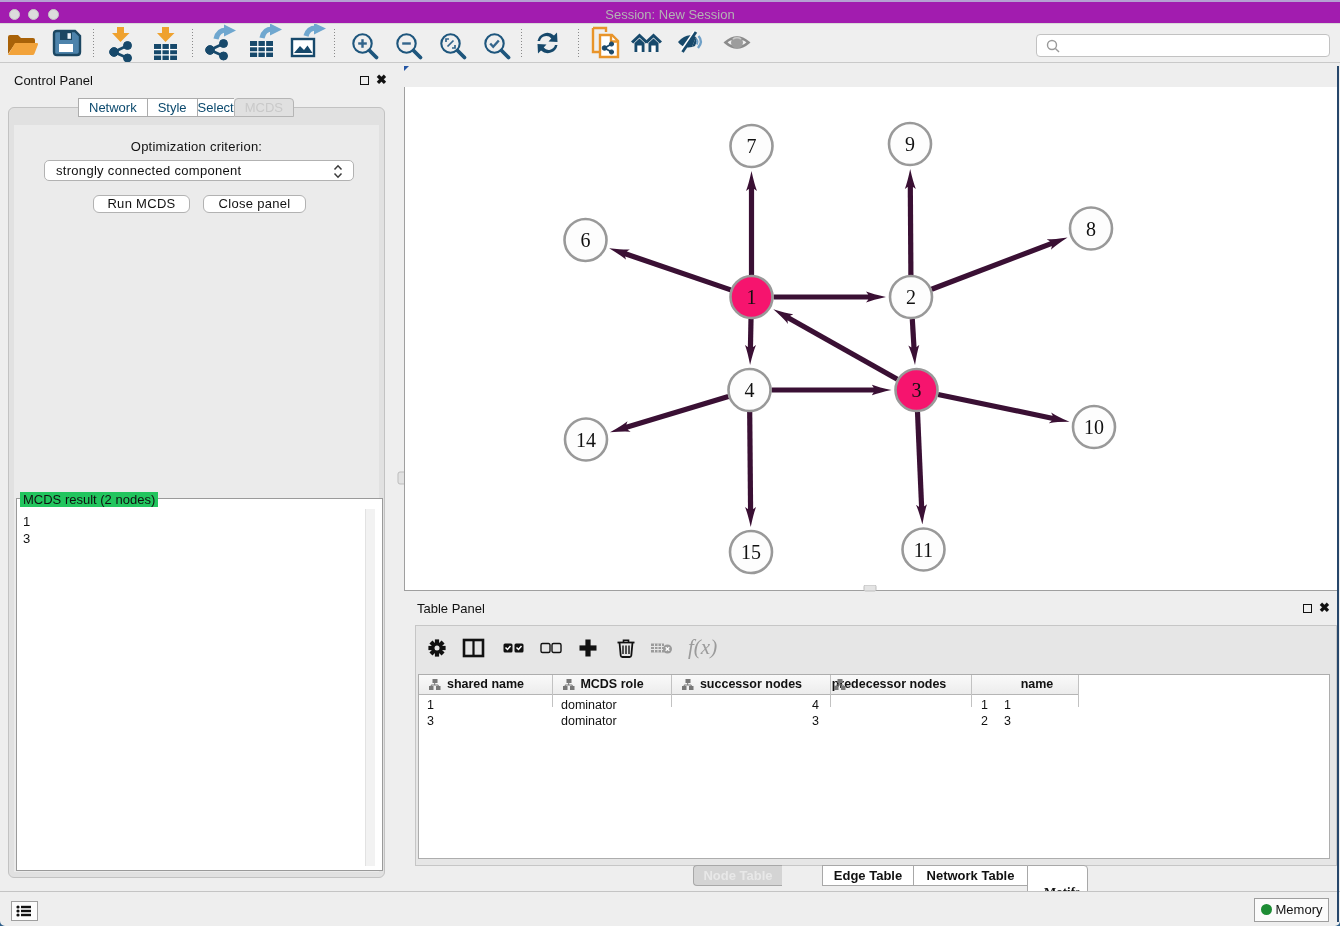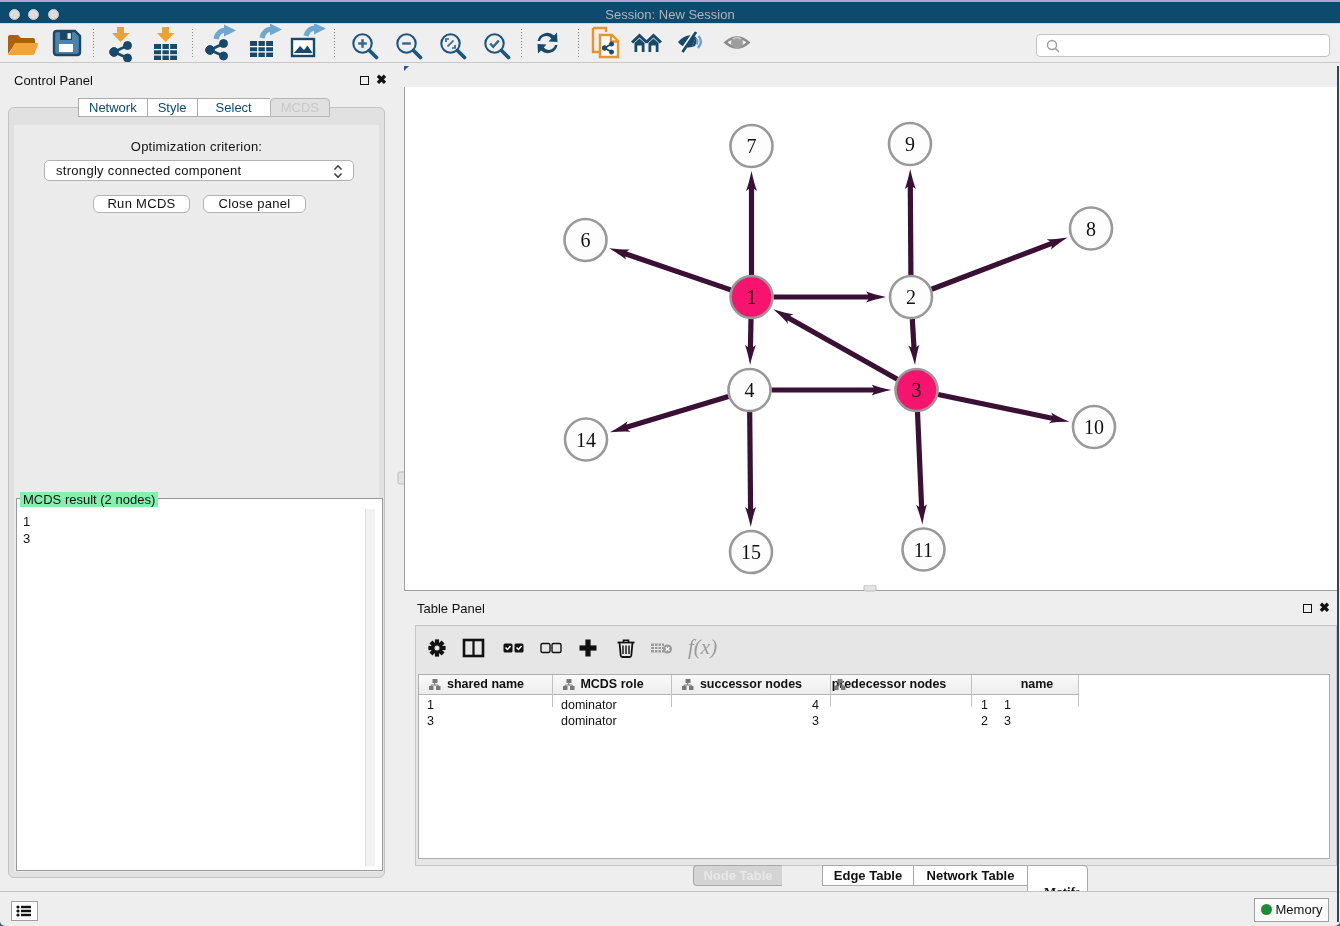--- a/index.html
+++ b/index.html
@@ -1,21 +1,21 @@
 <!DOCTYPE html>
 <html><head>
 <meta charset="utf-8">
 <style>
 html,body{margin:0;padding:0;}
 body{width:1340px;height:926px;position:relative;overflow:hidden;
  font-family:"Liberation Sans",sans-serif;background:#eeeeee;}
 .abs{position:absolute;}
 
 #purpletop{left:0;top:0;width:1340px;height:2px;background:#b5a0d2;}
-#titlebar{left:0;top:2px;width:1340px;height:21px;background:#0c4a6e;border-bottom:1px solid #d8d8d8;}
+#titlebar{left:0;top:2px;width:1340px;height:21px;background:#a21caf;border-bottom:1px solid #d8d8d8;}
 .tl{position:absolute;top:7px;width:11px;height:11px;border-radius:50%;background:#dcdcdc;border:1px solid #c6c6c6;box-sizing:border-box;}
 #wtitle{position:absolute;top:5px;left:0;width:1340px;text-align:center;font-size:13px;color:#b4b4b4;}
 #toolbar{left:0;top:24px;width:1340px;height:38px;background:#efefef;border-bottom:1px solid #c9c9c9;}
 .tsep{position:absolute;top:5px;height:28px;width:1px;
  background-image:repeating-linear-gradient(to bottom,#8a8a8a 0 1px,transparent 1px 3px);}
 #searchbox{position:absolute;left:1036px;top:10px;width:292px;height:21px;background:#fff;border:1px solid #c2c2c2;border-radius:4px;}
 
 #cpanel{left:0;top:66px;width:391px;height:825px;background:#eeeeee;}
 .paneltitle{position:absolute;font-size:13px;color:#111;}
 .maxbox{position:absolute;width:9px;height:9px;border:1.5px solid #111;box-sizing:border-box;}
@@ -27,21 +27,21 @@
 #mcdstab{background:#e0e0e0;color:#c9c9c9;border:1px solid #b5b5b5;border-radius:4px 4px 0 0;}
 #cp-inner{position:absolute;left:8px;top:41px;width:377px;height:771px;background:#e1e1e1;
  border:1px solid #c2c2c2;border-radius:6px;box-sizing:border-box;}
 #cp-content{position:absolute;left:5px;top:17px;width:365px;height:747px;background:#ebebeb;}
 #optlabel{position:absolute;left:0;top:14px;width:100%;text-align:center;font-size:13px;color:#111;letter-spacing:0.25px;}
 #dropdown{position:absolute;left:30px;top:35px;width:310px;height:21px;background:#fff;
  border:1px solid #b2b2b2;border-radius:5px;box-sizing:border-box;font-size:13px;color:#111;line-height:19px;padding-left:11px;letter-spacing:0.3px;}
 .btn{position:absolute;height:18px;background:#fff;border:1px solid #b2b2b2;border-radius:6px;letter-spacing:0.3px;
  box-sizing:border-box;font-size:13px;color:#111;text-align:center;line-height:16px;}
 #fieldset{position:absolute;left:16px;top:432px;width:365px;height:371px;background:#fff;border:1px solid #9a9a9a;}
-#fslabel{position:absolute;left:20px;top:426px;background:#86efac;padding:0 3px;font-size:13px;color:#111;}
+#fslabel{position:absolute;left:20px;top:426px;background:#22c55e;padding:0 3px;font-size:13px;color:#111;}
 #fstext{position:absolute;left:23px;top:447px;font-size:13px;color:#111;line-height:17px;}
 #fsscroll{position:absolute;left:365px;top:443px;width:9px;height:357px;background:#f2f2f2;border-left:1px solid #e2e2e2;}
 
 #netwin{left:404px;top:66px;width:936px;height:525px;}
 #nettitle{position:absolute;left:0;top:0;width:936px;height:21px;
  background:linear-gradient(#f3f3f3,#d9d9d9);border:1px solid #9f9f9f;box-sizing:border-box;}
 #nettitle span{display:block;text-align:center;font-size:13px;font-weight:bold;color:#111;margin-top:3px;}
 .mtl{position:absolute;top:4px;width:12px;height:12px;border-radius:50%;box-sizing:border-box;}
 #netcanvas{position:absolute;left:0;top:21px;width:934px;height:504px;background:#fff;
  border-left:1px solid #9f9f9f;border-bottom:1px solid #9f9f9f;box-sizing:border-box;}
@@ -232,21 +232,21 @@
     </div>
 </div>
 
 <div id="cpanel" class="abs">
   <div class="paneltitle" style="left:14px;top:7px;">Control Panel</div>
   <div class="maxbox" style="left:360px;top:10px;"></div>
   <div class="closex" style="left:376px;top:6px;">✖</div>
   <div class="tabrow" style="left:78px;top:32px;">
     <div class="tab">Network</div>
       <div class="tab">Style</div>
-      <div class="tab" style="padding:0 18px;">Select</div>
+      <div class="tab" style="padding:0 0;">Select</div>
       <div class="tab" id="mcdstab">MCDS</div>
   </div>
   <div id="cp-inner">
     <div id="cp-content">
       <div id="dropdown">strongly connected component
         <svg width="12" height="16" style="position:absolute;right:9px;top:2.5px;">
           <path d="M2.5 5.5 L6 1.8 L9.5 5.5" fill="none" stroke="#3b3b3b" stroke-width="1.5"></path>
           <path d="M2.5 9.5 L6 13.2 L9.5 9.5" fill="none" stroke="#3b3b3b" stroke-width="1.5"></path>
         </svg>
       </div>

